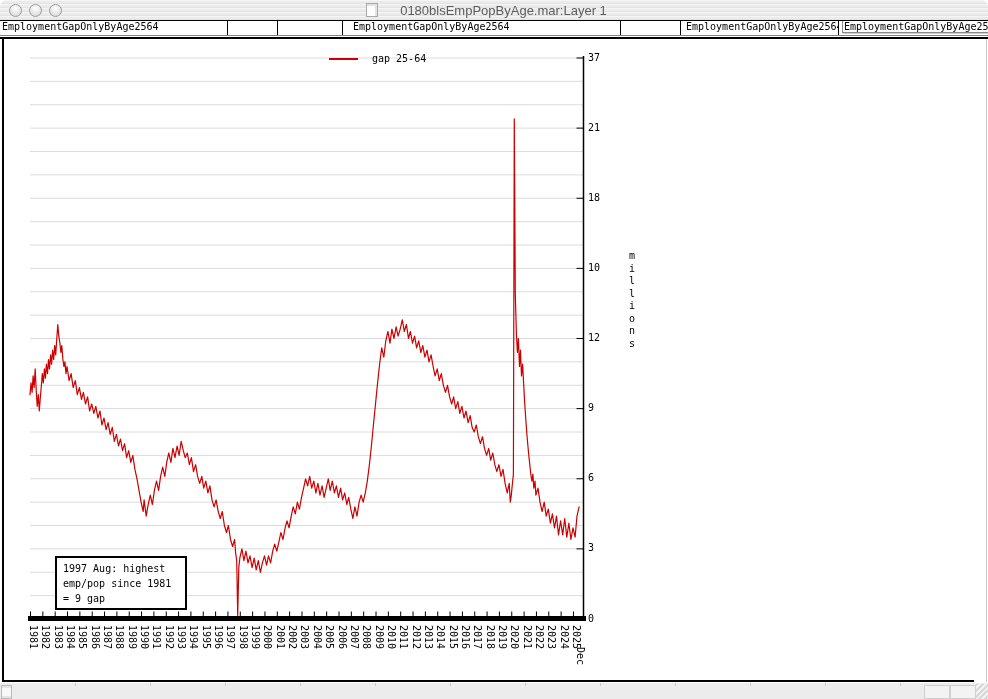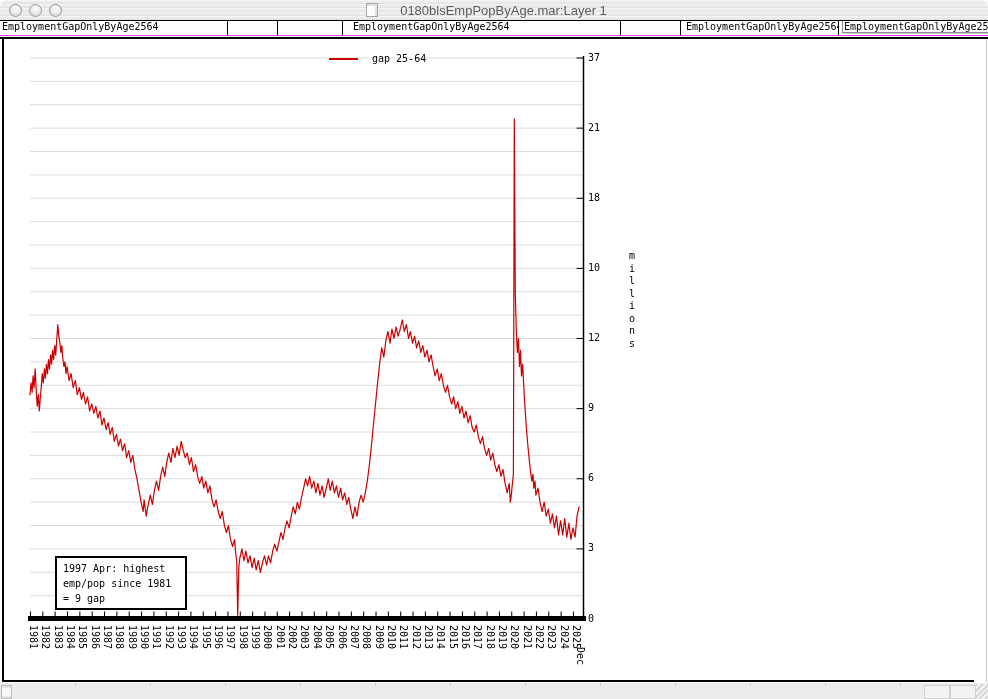--- a/index.html
+++ b/index.html
@@ -225,21 +225,21 @@
       <div class="yrlab" style="left: 520.26px; top: 625px;">2020</div>
       <div class="yrlab" style="left: 532.6px; top: 625px;">2021</div>
       <div class="yrlab" style="left: 544.94px; top: 625px;">2022</div>
       <div class="yrlab" style="left: 557.28px; top: 625px;">2023</div>
       <div class="yrlab" style="left: 569.62px; top: 625px;">2024</div>
       <div class="yrlab" style="left: 581.96px; top: 625px;">2025</div>
       <div class="yrlab" style="left: 586px; top: 647px;">Dec</div>
     </div>
 
   <div class="annot">
-    <div>1997 Apr: highest</div>
+    <div>1997 Aug: highest</div>
     <div>emp/pop since 1981</div>
     <div>= 9 gap</div>
   </div>
 
   <div class="bbar"></div>
   <div id="bticks">
       <div class="btick" style="left: 75px;"></div>
       <div class="btick" style="left: 150px;"></div>
       <div class="btick" style="left: 225px;"></div>
       <div class="btick" style="left: 300px;"></div>

